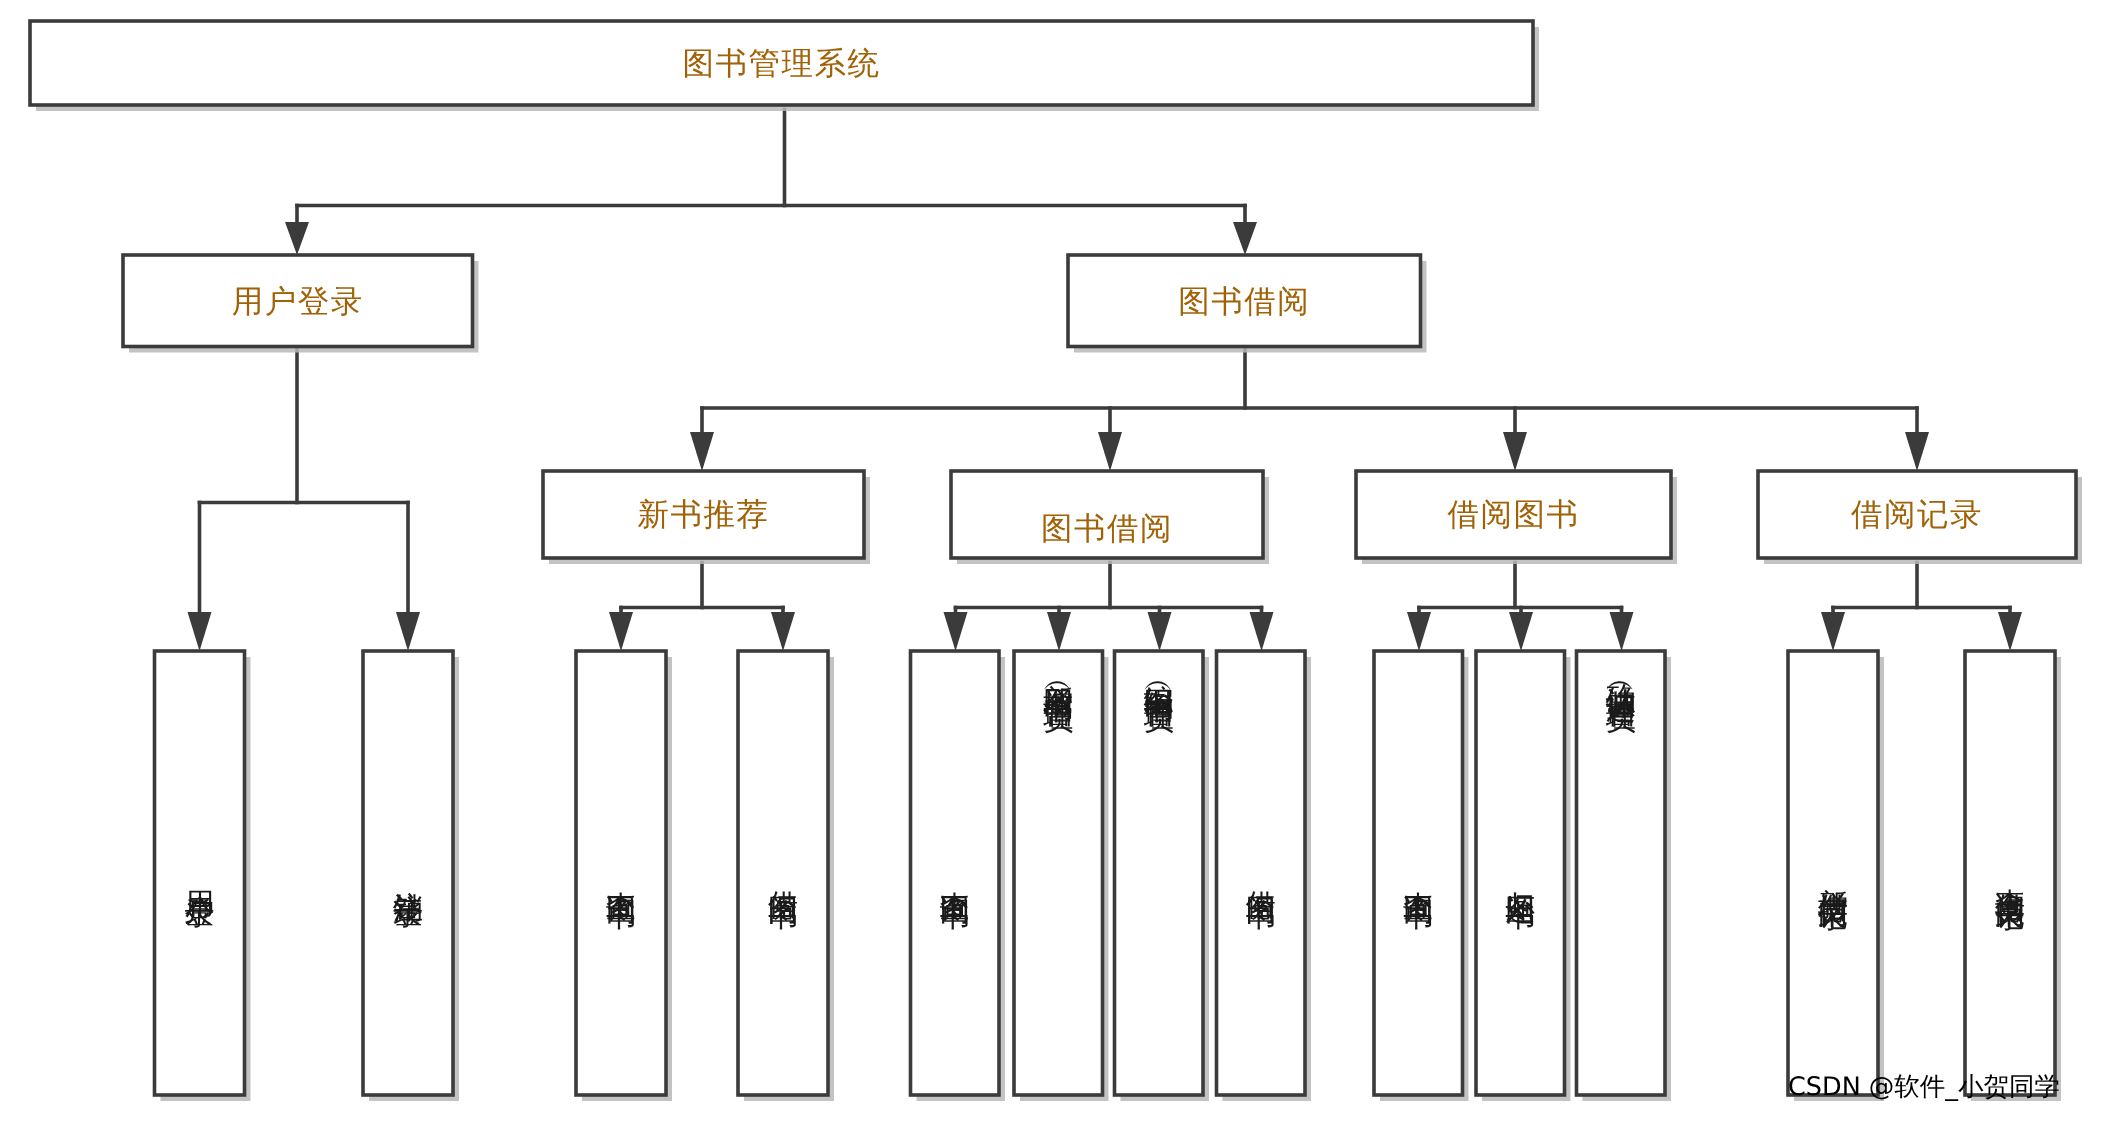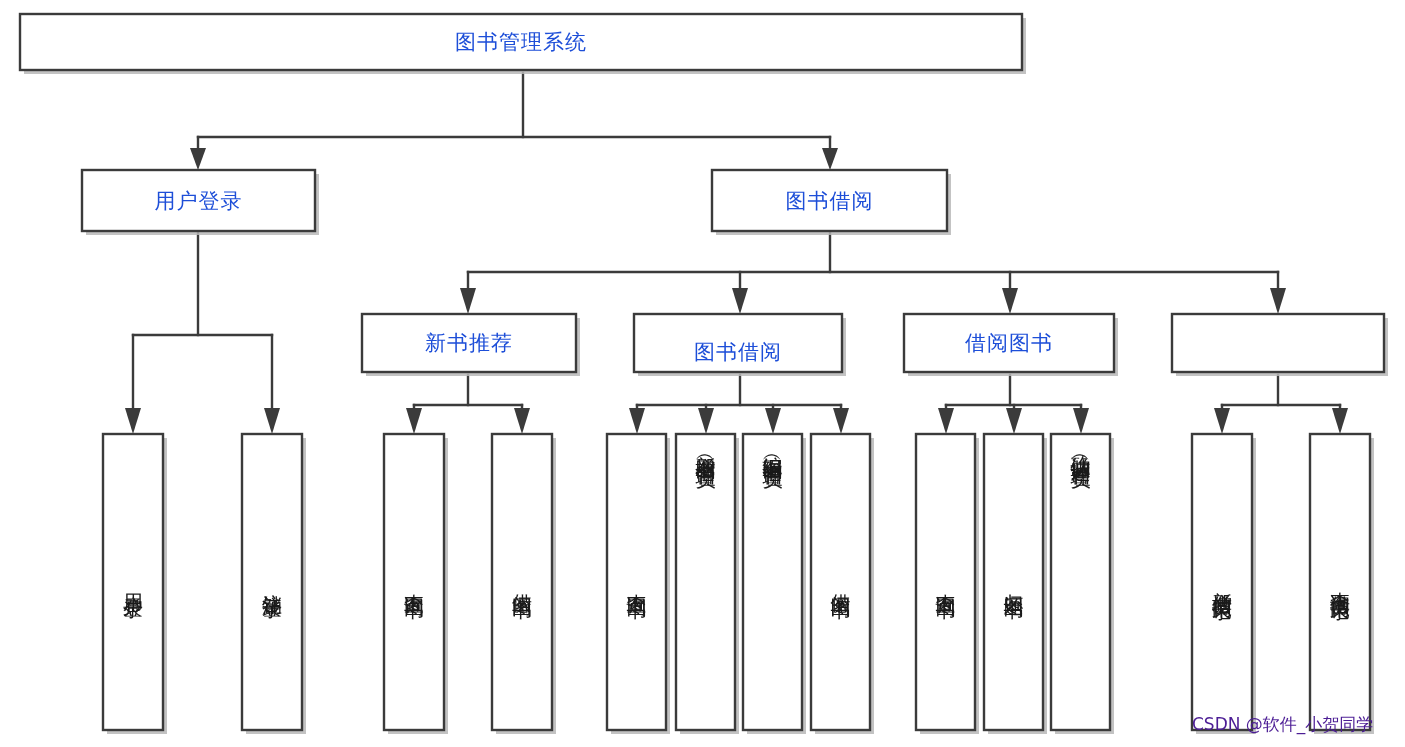--- a/index.html
+++ b/index.html
@@ -8,39 +8,39 @@
     font-family:"DejaVu Sans","Liberation Sans",sans-serif;
     -webkit-font-smoothing:antialiased;
   }
   #stage{position:relative;width:1405px;height:747px;background:#fff;}
   svg#diagram{position:absolute;left:0;top:0;width:1405px;height:747px;}
   .node-rect{fill:#ffffff;stroke:#3b3b3b;stroke-width:2.4;}
   .shadow-rect{fill:#b9b9b9;stroke:none;opacity:.85;}
   .edge{stroke:#3b3b3b;stroke-width:2.4;fill:none;stroke-linecap:square;}
   .arrow-head{fill:#3b3b3b;stroke:none;}
   .watermark{
-    position:absolute;color:#4c1d95;font-size:17px;white-space:nowrap;
+    position:absolute;color:#000000;font-size:17px;white-space:nowrap;
     font-family:"DejaVu Sans","Liberation Sans",sans-serif;
     left:1192px;top:713px;pointer-events:none;
   }
   .vtext-box{
     position:absolute;display:flex;align-items:center;justify-content:center;
     pointer-events:none;
   }
   .vtext{
     writing-mode:vertical-rl;text-orientation:upright;
     font-size:20px;color:#1a1a1a;line-height:1.05;letter-spacing:2px;
     text-align:center;white-space:nowrap;
     font-family:"DejaVu Sans","Liberation Sans",sans-serif;
   }
   .htext-box{
     position:absolute;display:flex;align-items:center;justify-content:center;
     pointer-events:none;
   }
-  .htext{font-size:21px;color:#1d4ed8;letter-spacing:1px;white-space:nowrap;
+  .htext{font-size:21px;color:#a16207;letter-spacing:1px;white-space:nowrap;
     font-family:"DejaVu Sans","Liberation Sans",sans-serif;}
 </style>
 </head>
 <body>
 
 <div id="stage">
 
   <svg id="diagram" viewBox="0 0 1405 747">
 
     <g>
@@ -183,20 +183,23 @@
 
   <div class="htext-box" style="left:362px;top:314px;width:214px;height:58px;">
     <span class="htext">新书推荐</span>
   </div>
   <div class="htext-box" style="left:634px;top:314px;width:208px;height:76px;">
     <span class="htext">图书借阅</span>
   </div>
   <div class="htext-box" style="left:904px;top:314px;width:210px;height:58px;">
     <span class="htext">借阅图书</span>
   </div>
+  <div class="htext-box" style="left:1172px;top:314px;width:212px;height:58px;">
+    <span class="htext">借阅记录</span>
+  </div>
 
   <div class="vtext-box" style="left:103px;top:434px;width:60px;height:296px;">
     <span class="vtext">用户登录</span>
   </div>
   <div class="vtext-box" style="left:242px;top:434px;width:60px;height:296px;">
     <span class="vtext">注销登录</span>
   </div>
 
   <div class="vtext-box" style="left:384px;top:434px;width:60px;height:296px;">
     <span class="vtext">查询图书</span>

